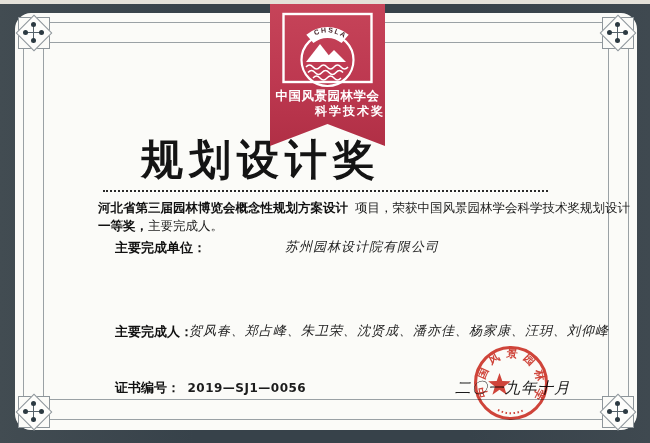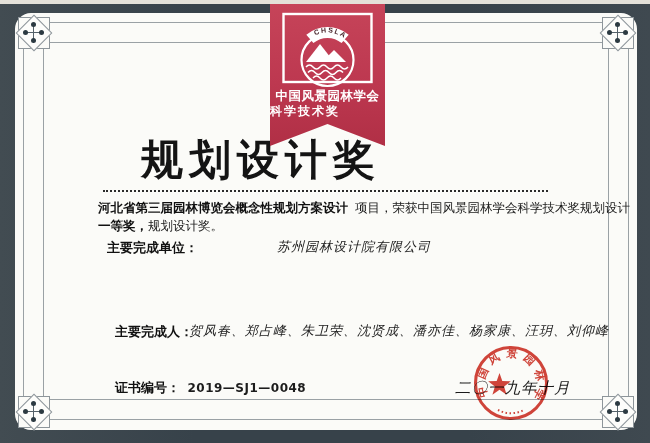--- a/index.html
+++ b/index.html
@@ -28,35 +28,35 @@
   .orn-bl{left:18px;top:396px;} .orn-br{left:602px;top:396px;}
   
   .ribbon{
     position:absolute;left:270px;top:4px;width:115px;height:144px;z-index:5;
     background:linear-gradient(180deg,#c64459 0%,#bd3850 55%,#b02f45 100%);
     clip-path:polygon(0 0,100% 0,100% 98.6%,50% 83.3%,0 98.6%);
   }
   .ribbon svg{position:absolute;left:0;top:0;}
   .rb-line1{position:absolute;top:84px;width:100%;text-align:center;color:#fff;
     font:bold 12.5px "Liberation Serif", serif;letter-spacing:0.5px;}
-  .rb-line2{position:absolute;top:99px;width:100%;text-align:left;color:#fff;
+  .rb-line2{position:absolute;top:99px;width:100%;text-align:right;color:#fff;
     font:bold 12px "Liberation Serif", serif;letter-spacing:2px;}
   .title{
     position:absolute;left:0;top:134px;width:522px;text-align:center;z-index:2;
     font:700 42px/52px "Liberation Serif", serif;color:#141414;letter-spacing:6px;
   }
   .dotted{position:absolute;left:103px;top:190px;width:445px;border-top:2px dotted #2b2b2b;}
   .body-par{position:absolute;left:62px;top:200px;width:532px;
     font:12.5px/17.5px "Liberation Serif", serif;color:#1a1a1a;}
   .body-par .b{font-family:"Liberation Sans", sans-serif;font-weight:700;color:#111;}
   .nowrap{white-space:nowrap;margin-left:36px;}
   .gap{display:inline-block;width:7px;}
   .label{font:700 13px "Liberation Sans", sans-serif;color:#111;}
   .kai{font:italic 13px "Liberation Serif", serif;color:#222;letter-spacing:1px;}
-  .unit-row{position:absolute;left:107px;top:238px;}
+  .unit-row{position:absolute;left:115px;top:238px;}
   .unit-row .val{position:absolute;left:138px;top:0;white-space:nowrap;margin-left:32px;}
   .people-row{position:absolute;left:115px;top:322px;}
   .people-names{position:absolute;left:74px;top:0;width:400px;line-height:18px;white-space:nowrap;}
   .num-row{position:absolute;left:115px;top:378px;}
   .num-val{font:600 12px "DejaVu Sans", sans-serif;color:#1c1c1c;letter-spacing:0.5px;margin-left:3px;}
   .date{position:absolute;left:455px;top:378px;z-index:6;
     font:italic 15.5px "Liberation Serif", serif;color:#1a1a1a;letter-spacing:1px;white-space:nowrap;}
   .seal{position:absolute;left:472px;top:344px;z-index:7;mix-blend-mode:multiply;opacity:0.92;}
 </style>
 </head>
@@ -125,38 +125,38 @@
     </svg>
     <div class="rb-line1">中国风景园林学会</div>
     <div class="rb-line2">科学技术奖</div>
   </div>
 
   <div class="title">规划设计奖</div>
   <div class="dotted"></div>
 
   <div class="body-par">
     <span class="nowrap"><span class="b">河北省第三届园林博览会概念性规划方案设计</span><span class="gap"></span><span>项目，荣获中国风景园林学会科学技术奖规划设计</span></span><br>
-    <span class="nowrap"><span class="b">一等奖，</span><span>规划设计奖。</span></span>
+    <span class="nowrap"><span class="b">一等奖，</span><span>主要完成人。</span></span>
   </div>
 
   <div class="unit-row">
     <span class="label">主要完成单位：</span>
     <span class="val kai">苏州园林设计院有限公司</span>
   </div>
 
   <div class="people-row">
     <span class="label">主要完成人：</span>
     <div class="people-names kai">
       <span>贺风春、郑占峰、朱卫荣、沈贤成、潘亦佳、杨家康、汪玥、刘仰峰</span><br>
     </div>
   </div>
 
   <div class="num-row">
     <span class="label">证书编号：</span>
-    <span class="num-val">2019—SJ1—0048</span>
+    <span class="num-val">2019—SJ1—0056</span>
   </div>
 
   <div class="date">二〇一九年十月</div>
 
   <svg class="seal" width="78" height="78" viewBox="0 0 78 78">
     <circle cx="39" cy="39" r="35.5" fill="none" stroke="#cf352a" stroke-width="3"></circle>
     <polygon points="27.5,29 30.3,37.1 38.9,37.3 32.1,42.5 34.6,50.7 27.5,45.8 20.4,50.7 22.9,42.5 16.1,37.3 24.7,37.1" fill="#cf352a"></polygon>
     <defs>
         <path id="sealArc" d="M 17.7 53.9 A 26 26 0 1 1 60.3 53.9"></path>
       </defs>

